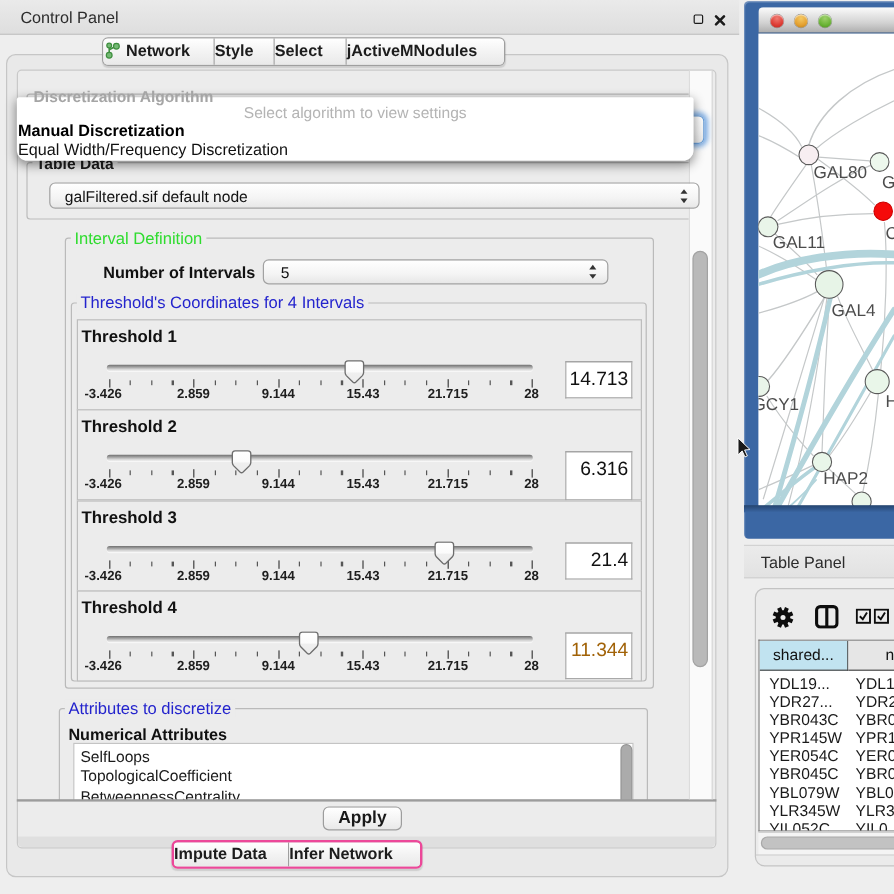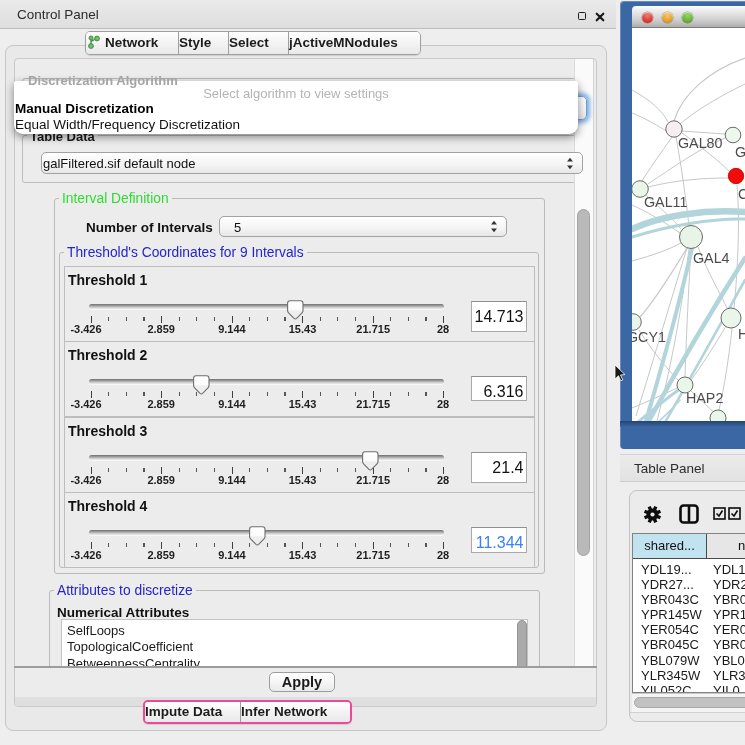--- a/index.html
+++ b/index.html
@@ -29,38 +29,38 @@
         <circle cx="11" cy="4.5" r="2.4" fill="#74b974" stroke="#3e8e3e"></circle>
       </svg>Network</div>
 <div class="seg" style="width:50px">Style</div>
 <div class="seg" style="width:60px">Select</div>
 <div class="seg" style="width:131px;border-right:none">jActiveMNodules</div>
 </div>
 <div class="abs" style="left:22px;top:78px;width:570px;height:48px;border:1px solid #b9b9b9;border-radius:3px;box-sizing:border-box"></div>
 <div class="combo" style="left:40px;top:96px;width:547px;height:24px;box-shadow:0 0 4px 2.5px rgba(88,150,220,0.75);border-color:#6b9fd8"></div>
 <div class="abs" style="left:22px;top:135px;width:570px;height:48px;border:1px solid #bcbcbc;border-radius:3px;box-sizing:border-box"></div>
 <div class="abs" style="left:27px;top:129px;background:#ececec;padding:0 3px;font-size:13px;font-weight:600;color:#1c1c1c">Table Data</div>
-<div class="combo" style="left:41px;top:152px;width:542px;height:22px;line-height:22px"><span style="margin-left:1px">galFiltered.sif default node</span><svg class="carets" viewBox="0 0 9 14">
+<div class="combo" style="left:41px;top:152px;width:542px;height:22px;line-height:22px"><span style="margin-left:12px">galFiltered.sif default node</span><svg class="carets" viewBox="0 0 9 14">
       <path d="M4.5 0.5 L7.8 4.8 H1.2 Z" fill="#333"></path>
       <path d="M4.5 13.5 L7.8 9.2 H1.2 Z" fill="#333"></path>
     </svg></div>
 <div class="abs" style="left:14px;top:81px;width:564px;height:53px;background:#ffffff;border-radius:2px 2px 9px 9px;box-shadow:0 3px 9px rgba(0,0,0,0.45);z-index:30"></div>
 <div class="abs" style="left:14px;top:86px;width:564px;text-align:center;font-size:13px;color:#b4b4b4;z-index:31">Select algorithm to view settings</div>
 <div class="abs" style="left:15px;top:101px;font-size:13.5px;font-weight:bold;color:#000;z-index:31">Manual Discretization</div>
 <div class="abs" style="left:15px;top:117px;font-size:13.5px;color:#111;z-index:31">Equal Width/Frequency Discretization</div>
 <div class="abs" style="left:28px;top:73px;font-size:13px;font-weight:700;color:#a5a5a5;z-index:32">Discretization Algorithm</div>
 <div class="abs" style="left:54px;top:198px;width:491px;height:376px;border:1px solid #bababa;border-radius:3px;box-sizing:border-box"></div>
 <div class="abs" style="left:59px;top:191px;background:#ececec;padding:0 3px;font-size:13.8px;color:#2fdc2f">Interval Definition</div>
 <div class="abs" style="left:86px;top:220px;font-size:13.5px;font-weight:bold;color:#111">Number of Intervals</div>
 <div class="combo" style="left:219px;top:216px;width:288px;height:21px;line-height:21px"><span style="margin-left:14px">5</span><svg class="carets" viewBox="0 0 9 14">
       <path d="M4.5 0.5 L7.8 4.8 H1.2 Z" fill="#333"></path>
       <path d="M4.5 13.5 L7.8 9.2 H1.2 Z" fill="#333"></path>
     </svg></div>
 <div class="abs" style="left:59px;top:252px;width:480px;height:316px;border:1px solid #bababa;border-radius:3px;box-sizing:border-box"></div>
-<div class="abs" style="left:64px;top:245px;background:#ececec;padding:0 3px;font-size:13.8px;color:#2424cd">Threshold's Coordinates for 9 Intervals</div>
+<div class="abs" style="left:64px;top:245px;background:#ececec;padding:0 3px;font-size:13.8px;color:#2424cd">Threshold's Coordinates for 4 Intervals</div>
 <div style="position:absolute;left:63.5px;top:266px;width:469px;height:74px;border:1px solid #bdbdbd;background:#ececec"></div>
 <div style="position:absolute;left:68px;top:272px;font-size:14px;font-weight:bold;color:#111">Threshold 1</div>
 <div style="position:absolute;left:89px;top:304px;width:355px;height:5px;border-radius:3px;background:linear-gradient(#6f6f6f,#ababab 45%,#d6d6d6 75%,#ebebeb);box-shadow:0 1px 0 rgba(255,255,255,0.6)"></div>
 <div style="position:absolute;left:90.5px;top:316.0px;width:1.2px;height:6.5px;background:#3f3f3f"></div>
 <div style="position:absolute;left:108.1px;top:317.0px;width:1.2px;height:4px;background:#565656"></div>
 <div style="position:absolute;left:125.8px;top:317.0px;width:1.2px;height:4px;background:#565656"></div>
 <div style="position:absolute;left:143.4px;top:317.0px;width:1.2px;height:4px;background:#565656"></div>
 <div style="position:absolute;left:161.0px;top:316.0px;width:1.2px;height:6.5px;background:#3f3f3f"></div>
 <div style="position:absolute;left:178.6px;top:317.0px;width:1.2px;height:4px;background:#565656"></div>
 <div style="position:absolute;left:196.2px;top:317.0px;width:1.2px;height:4px;background:#565656"></div>
@@ -130,21 +130,21 @@
 <defs>
       <linearGradient id="thg201" x1="0" y1="0" x2="0" y2="1">
 <stop offset="0" stop-color="#ffffff"></stop>
         <stop offset="0.5" stop-color="#fbfbfb"></stop>
         <stop offset="0.55" stop-color="#efefef"></stop>
         <stop offset="1" stop-color="#ececec"></stop>
       </linearGradient>
     </defs>
 <path d="M4 0.8 L14.6 0.8 Q17 0.8 17 3.2 L17 10.5 Q17 11.8 16 13 L10.6 18.4 Q9.3 19.6 8 18.4 L2.6 13 Q1.6 11.8 1.6 10.5 L1.6 3.2 Q1.6 0.8 4 0.8 Z" fill="url(#thg201)" stroke="#6e6e6e" stroke-width="1.1"></path>
   </svg>
-<div style="position:absolute;left:470.5px;top:376px;width:56px;height:25px;background:#fff;border:1px solid #a9a9a9;border-top-color:#8f8f8f;box-sizing:border-box;font-size:16px;color:#111;text-align:right;line-height:30px;padding-right:2px">6.316</div>
+<div style="position:absolute;left:470.5px;top:376px;width:56px;height:41px;background:#fff;border:1px solid #a9a9a9;border-top-color:#8f8f8f;box-sizing:border-box;font-size:16px;color:#111;text-align:right;line-height:30px;padding-right:2px">6.316</div>
 <div style="position:absolute;left:63.5px;top:417px;width:469px;height:74px;border:1px solid #bdbdbd;background:#ececec"></div>
 <div style="position:absolute;left:68px;top:423px;font-size:14px;font-weight:bold;color:#111">Threshold 3</div>
 <div style="position:absolute;left:89px;top:455px;width:355px;height:5px;border-radius:3px;background:linear-gradient(#6f6f6f,#ababab 45%,#d6d6d6 75%,#ebebeb);box-shadow:0 1px 0 rgba(255,255,255,0.6)"></div>
 <div style="position:absolute;left:90.5px;top:467.0px;width:1.2px;height:6.5px;background:#3f3f3f"></div>
 <div style="position:absolute;left:108.1px;top:468.0px;width:1.2px;height:4px;background:#565656"></div>
 <div style="position:absolute;left:125.8px;top:468.0px;width:1.2px;height:4px;background:#565656"></div>
 <div style="position:absolute;left:143.4px;top:468.0px;width:1.2px;height:4px;background:#565656"></div>
 <div style="position:absolute;left:161.0px;top:467.0px;width:1.2px;height:6.5px;background:#3f3f3f"></div>
 <div style="position:absolute;left:178.6px;top:468.0px;width:1.2px;height:4px;background:#565656"></div>
 <div style="position:absolute;left:196.2px;top:468.0px;width:1.2px;height:4px;background:#565656"></div>
@@ -214,21 +214,21 @@
 <defs>
       <linearGradient id="thg257" x1="0" y1="0" x2="0" y2="1">
 <stop offset="0" stop-color="#ffffff"></stop>
         <stop offset="0.5" stop-color="#fbfbfb"></stop>
         <stop offset="0.55" stop-color="#efefef"></stop>
         <stop offset="1" stop-color="#ececec"></stop>
       </linearGradient>
     </defs>
 <path d="M4 0.8 L14.6 0.8 Q17 0.8 17 3.2 L17 10.5 Q17 11.8 16 13 L10.6 18.4 Q9.3 19.6 8 18.4 L2.6 13 Q1.6 11.8 1.6 10.5 L1.6 3.2 Q1.6 0.8 4 0.8 Z" fill="url(#thg257)" stroke="#6e6e6e" stroke-width="1.1"></path>
   </svg>
-<div style="position:absolute;left:470.5px;top:527px;width:56px;height:26px;background:#fff;border:1px solid #a9a9a9;border-top-color:#8f8f8f;box-sizing:border-box;font-size:16px;color:#3b82f6;text-align:right;line-height:30px;padding-right:2px">11.344</div>
+<div style="position:absolute;left:470.5px;top:527px;width:56px;height:39px;background:#fff;border:1px solid #a9a9a9;border-top-color:#8f8f8f;box-sizing:border-box;font-size:16px;color:#a16207;text-align:right;line-height:30px;padding-right:2px">11.344</div>
 <div class="abs" style="left:14px;top:580px;width:583px;height:87px;overflow:hidden">
 <div style="position:absolute;left:34.7px;top:10px;width:491px;height:150px;border:1px solid #bababa;border-radius:3px;box-sizing:border-box"></div>
 <div style="position:absolute;left:40px;top:3px;background:#ececec;padding:0 3px;font-size:13.8px;color:#2424cd">Attributes to discretize</div>
 <div style="position:absolute;left:43px;top:25px;font-size:13.5px;font-weight:bold;color:#111">Numerical Attributes</div>
 <div style="position:absolute;left:47px;top:39px;width:467px;height:60px;background:#ffffff;border:1px solid #c4c4c4;box-sizing:border-box"></div>
 <div style="position:absolute;left:53px;top:43px;font-size:13px;color:#1a1a1a;line-height:16.3px">SelfLoops<br>TopologicalCoefficient<br>BetweennessCentrality</div>
 <div style="position:absolute;left:503px;top:40px;width:10px;height:58px;background:#ababab;border:1px solid #949494;border-radius:5px;box-sizing:border-box"></div>
 </div>
 <div class="abs" style="left:574px;top:59px;width:18px;height:607px;background:#fafafa;border-left:1px solid #dcdcdc;border-right:1px solid #d4d4d4;z-index:1"></div>
 <div class="abs" style="left:577px;top:209px;width:13px;height:347px;background:#b9b9b9;border:1px solid #a2a2a2;border-radius:7px;box-sizing:border-box;z-index:6"></div>

